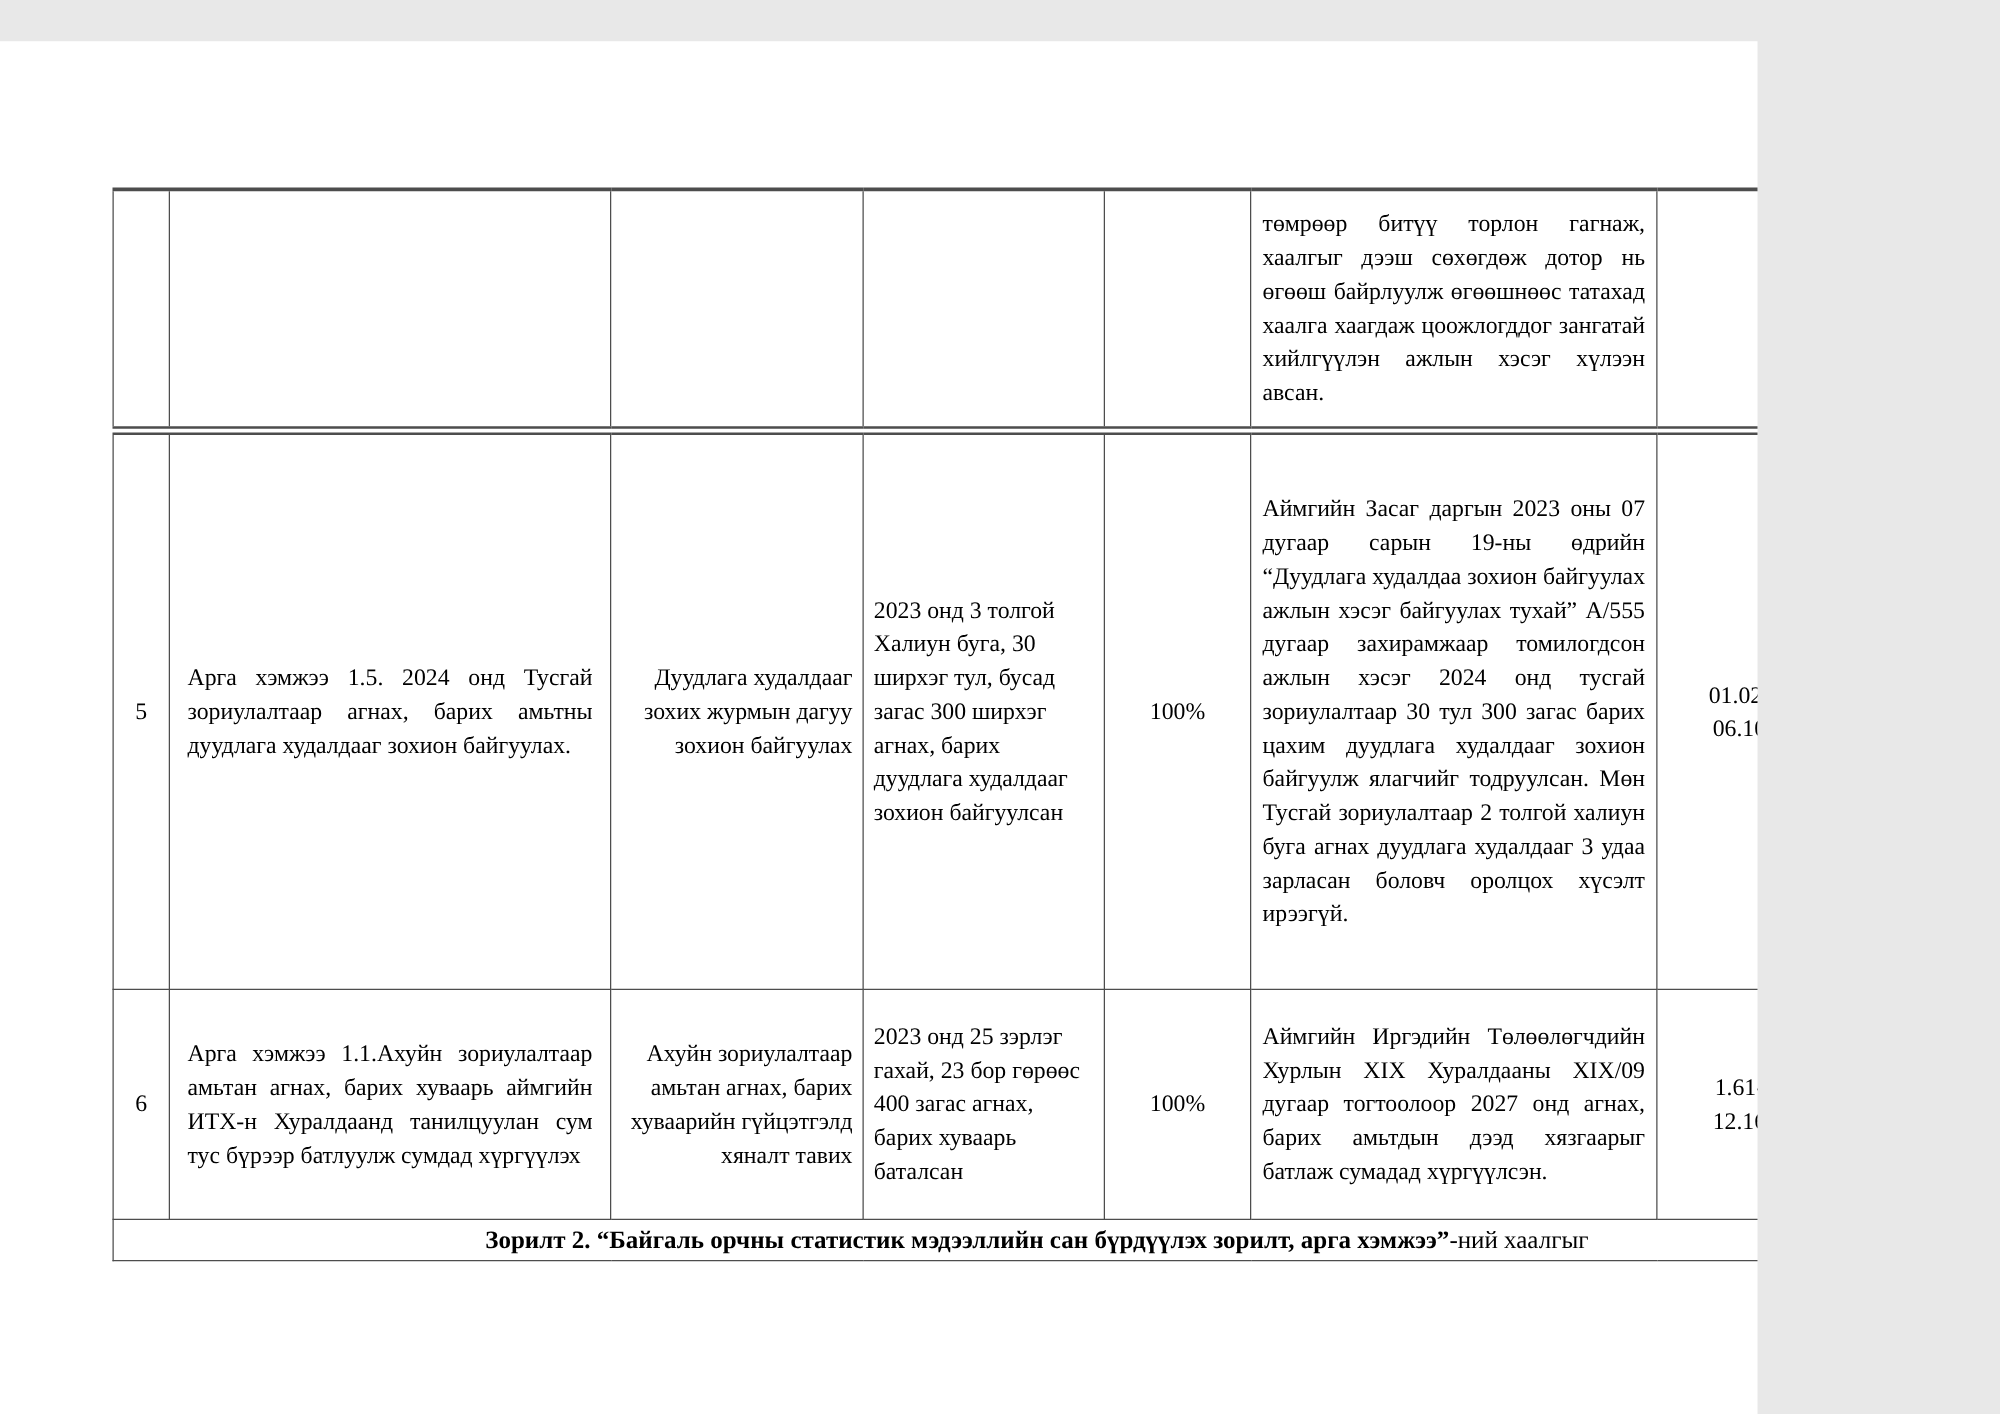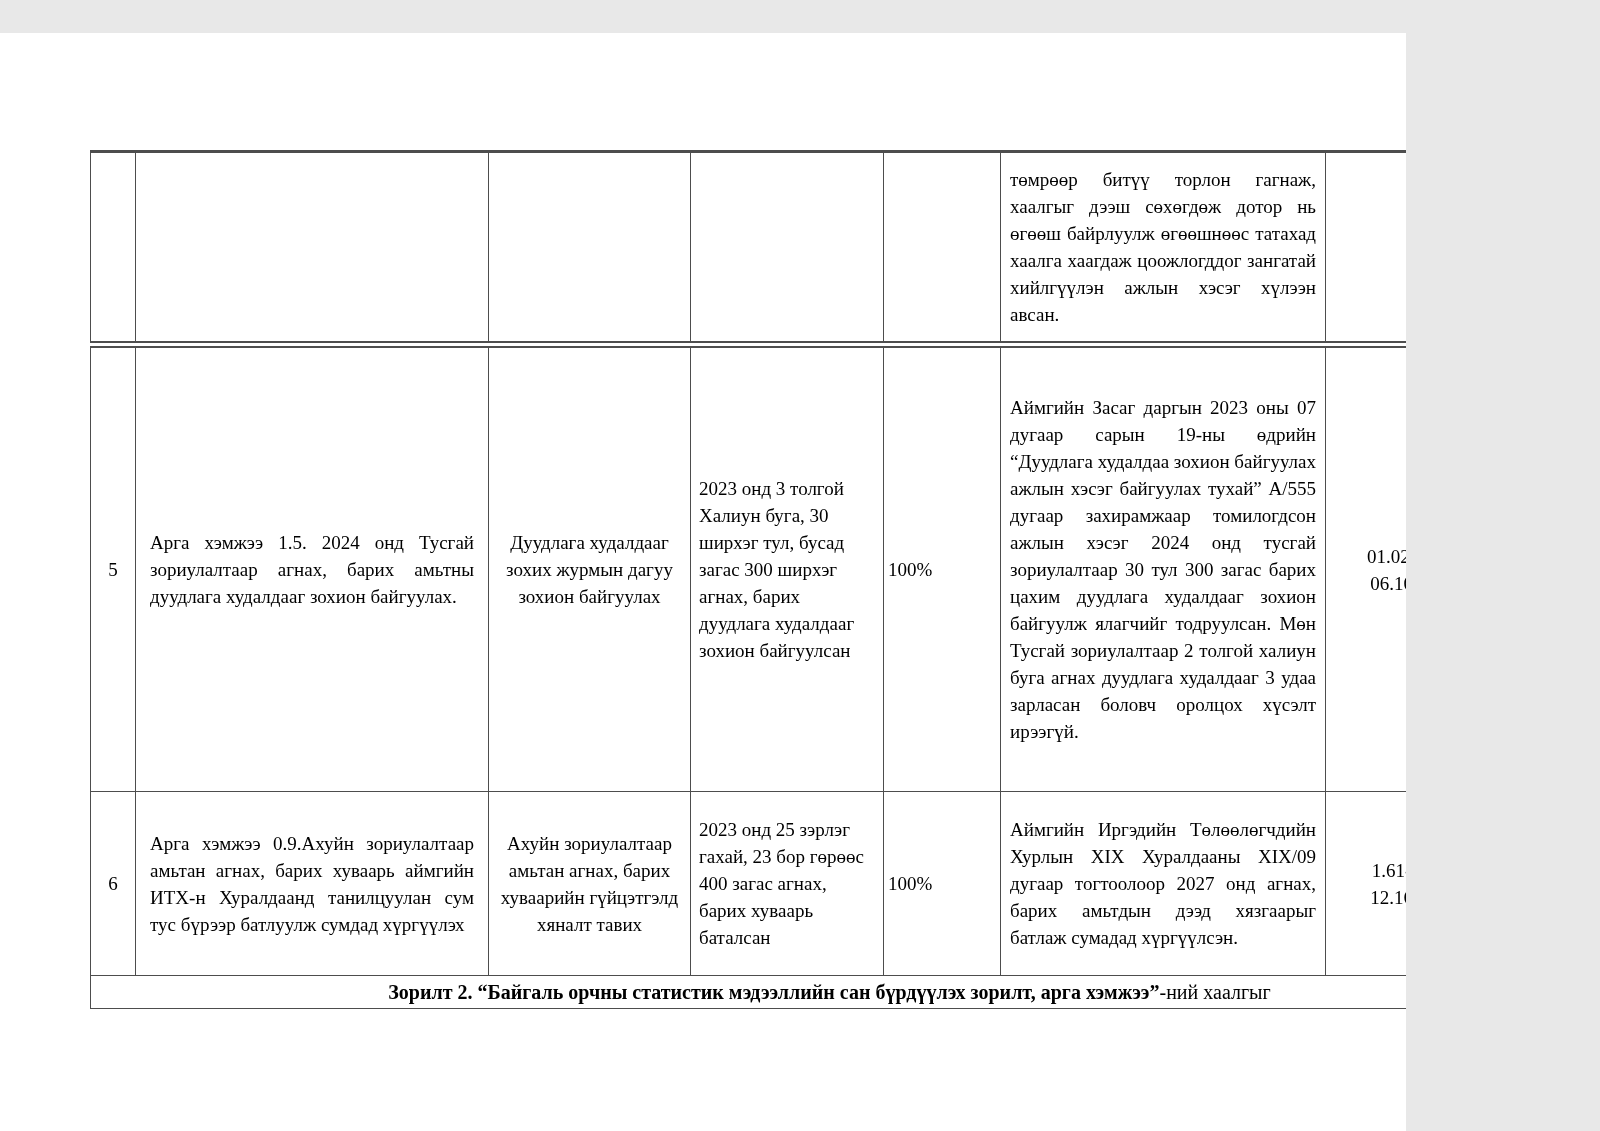--- a/index.html
+++ b/index.html
@@ -26,23 +26,23 @@
     border: 1px solid #4d4d4d;
     vertical-align: middle;
     font-size: 19px;
     line-height: 27px;
     overflow: hidden;
   }
   tr.cont-row td { border-top: 3px solid #4d4d4d; }
   tr.data-row-5 td { border-top: 7px double #4d4d4d; }
   .cell-num    { text-align: center; padding: 0 4px; }
   .cell-measure{ text-align: justify; padding: 4px 14px; }
-  .cell-crit   { text-align: center; padding: 4px 8px; }
+  .cell-crit   { text-align: right; padding: 4px 8px; }
   .cell-target { padding: 4px 8px; }
-  .cell-pct    { padding: 0 4px; }
+  .cell-pct    { text-align: center; padding: 0 4px; }
   .cell-result { text-align: justify; padding: 6px 9px; }
   .cell-period { text-align: center; padding: 0 4px; }
   .cell-score  { text-align: left; padding: 0 4px; }
   .period-wrap { display: inline-block; max-width: 80px; }
   tr.banner-row td {
     text-align: center;
     padding: 2px 6px;
     font-size: 20px;
     line-height: 27px;
     white-space: nowrap;
@@ -85,21 +85,21 @@
       <td class="cell-pct">100%</td>
       <td class="cell-result">Аймгийн Засаг даргын 2023 оны 07 дугаар сарын 19-ны өдрийн “Дуудлага худалдаа зохион байгуулах ажлын хэсэг байгуулах тухай” А/555 дугаар захирамжаар томилогдсон ажлын хэсэг 2024 онд тусгай зориулалтаар 30 тул 300 загас барих цахим дуудлага худалдааг зохион байгуулж ялагчийг тодруулсан. Мөн Тусгай зориулалтаар 2 толгой халиун буга агнах дуудлага худалдааг 3 удаа зарласан боловч оролцох хүсэлт ирээгүй.</td>
       <td class="cell-period">
         <span class="period-wrap">01.02-06.10</span>
       </td>
       <td class="cell-score">100</td>
     </tr>
 
     <tr style="height:184px">
       <td class="cell-num">6</td>
-      <td class="cell-measure">Арга хэмжээ 0.9.Ахуйн зориулалтаар амьтан агнах, барих хуваарь аймгийн ИТХ-н Хуралдаанд танилцуулан сум тус бүрээр батлуулж сумдад хүргүүлэх</td>
+      <td class="cell-measure">Арга хэмжээ 1.1.Ахуйн зориулалтаар амьтан агнах, барих хуваарь аймгийн ИТХ-н Хуралдаанд танилцуулан сум тус бүрээр батлуулж сумдад хүргүүлэх</td>
       <td class="cell-crit">Ахуйн зориулалтаар амьтан агнах, барих хуваарийн гүйцэтгэлд хяналт тавих</td>
       <td class="cell-target">2023 онд 25 зэрлэг гахай, 23 бор гөрөөс 400 загас агнах, барих хуваарь баталсан</td>
       <td class="cell-pct">100%</td>
       <td class="cell-result">Аймгийн Иргэдийн Төлөөлөгчдийн Хурлын XIX Хуралдааны XIX/09 дугаар тогтоолоор 2027 онд агнах, барих амьтдын дээд хязгаарыг батлаж сумадад хүргүүлсэн.</td>
       <td class="cell-period">
         <span class="period-wrap">1.61-12.16</span>
       </td>
       <td class="cell-score">100</td>
     </tr>
 

